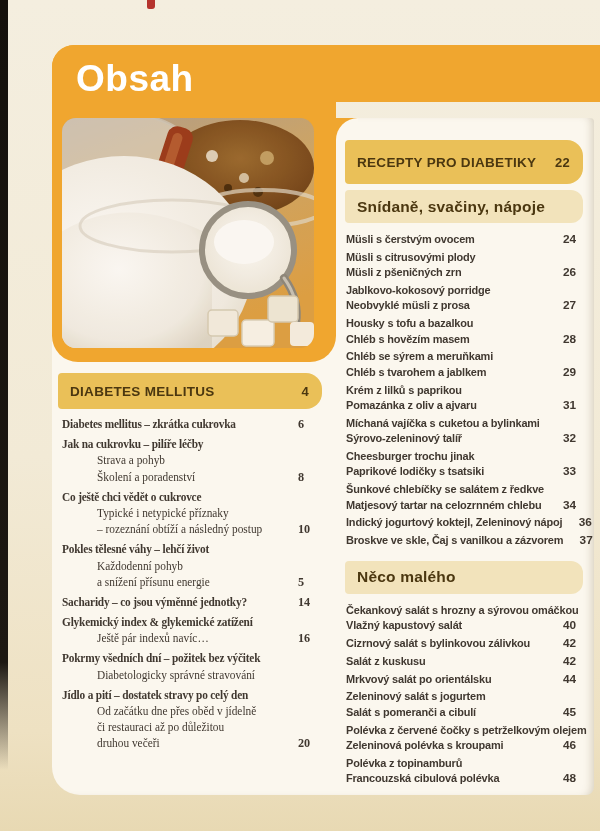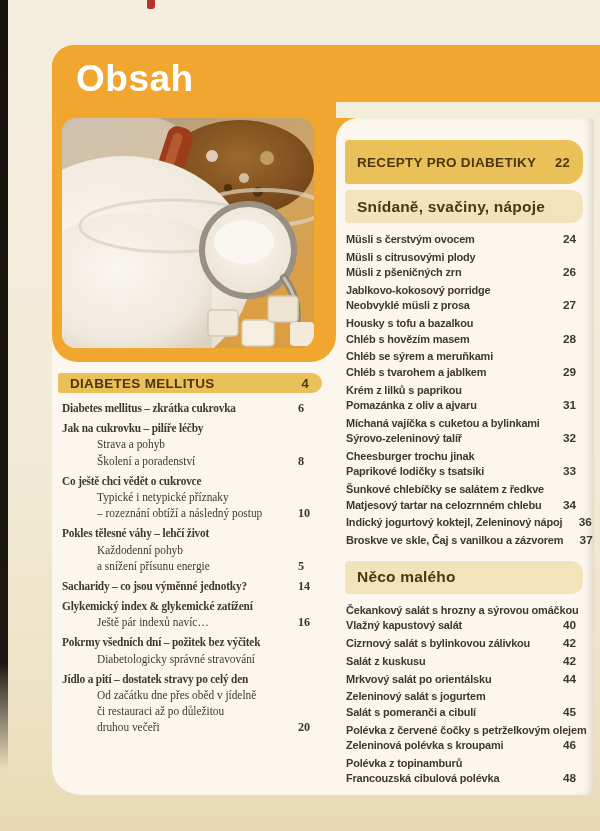--- a/index.html
+++ b/index.html
@@ -72,21 +72,21 @@
   }
   .band.gold{
     background:var(--gold);height:44px;border-radius:4px 16px 16px 4px;
     font-size:13.5px;letter-spacing:.3px;
   }
   .band.pale{
     background:var(--pale);height:33px;border-radius:4px 12px 12px 4px;
     font-size:15.5px;letter-spacing:.2px;
   }
   .band .pg{font-size:13px;}
-  .col-left .band.gold{height:20px;}
+  .col-left .band.gold{height:36px;}
   .col-right .band + .band{margin-top:6px;}
 
   .entries{margin-top:8px;}
   .col-left .entries{margin-left:4px;margin-right:4px;}
   .row{
     display:flex;justify-content:space-between;align-items:baseline;
   }
   .row .txt{
     display:inline-block;white-space:nowrap;
     transform:scaleX(.93);transform-origin:0 50%;

